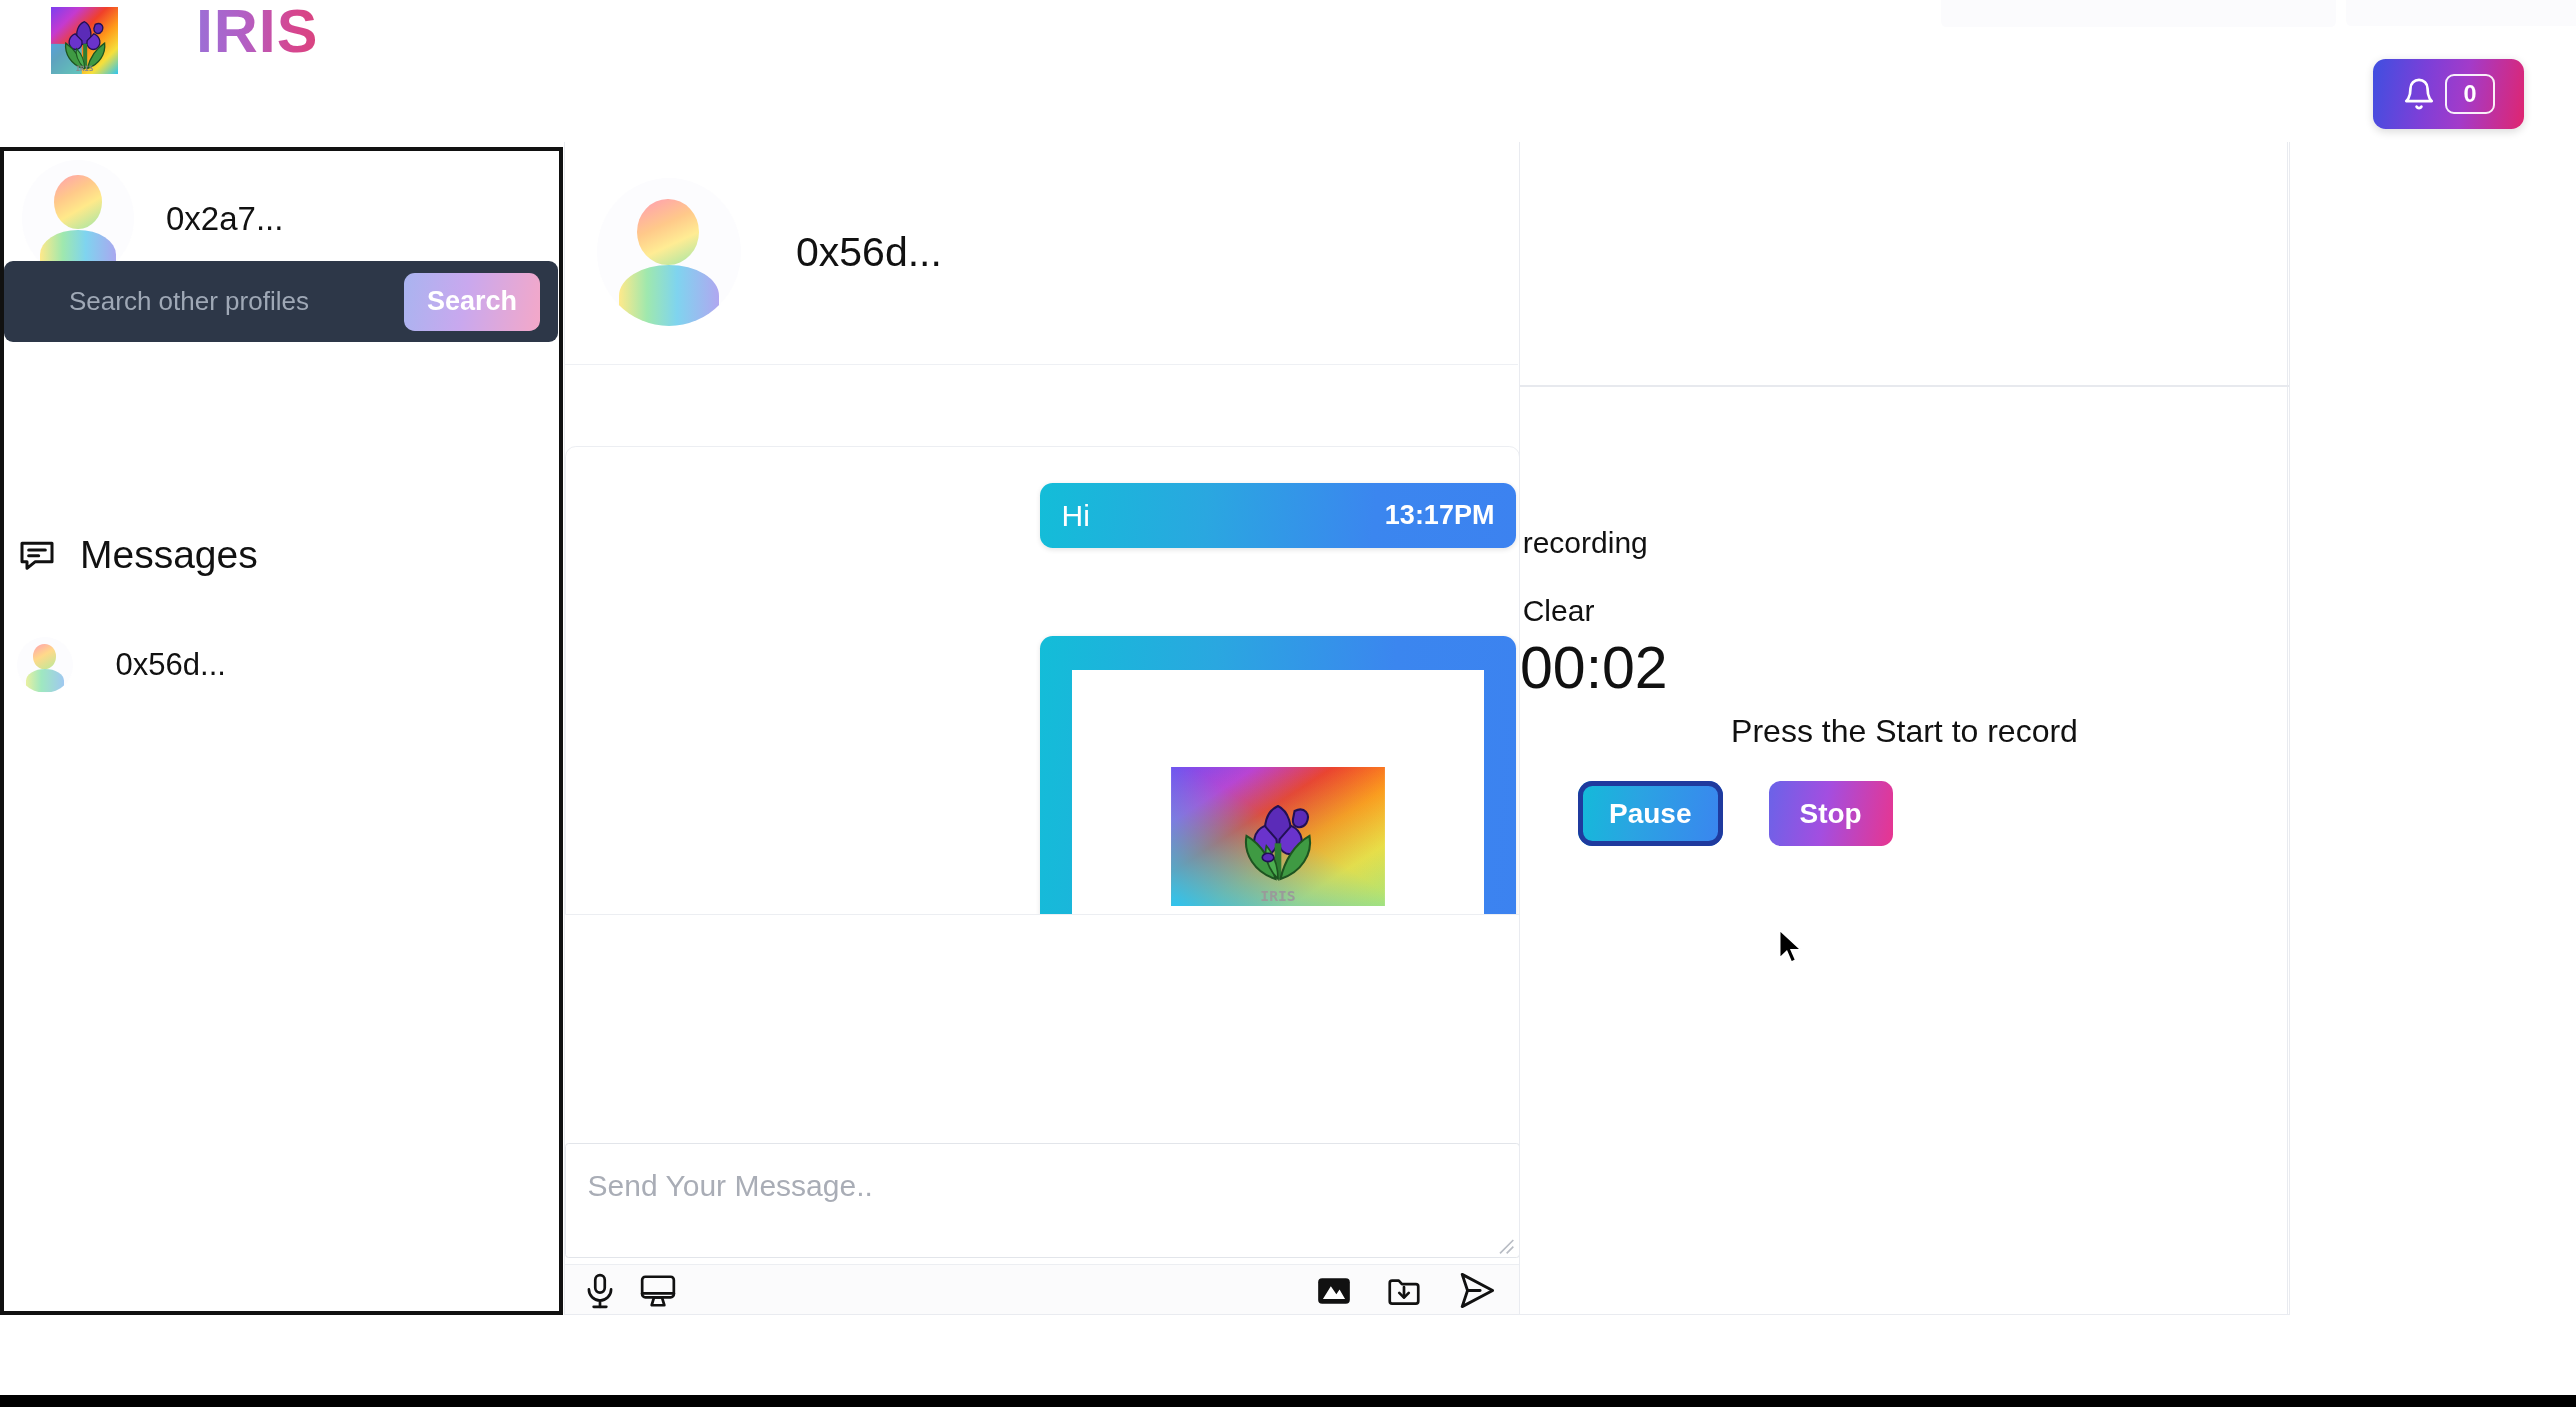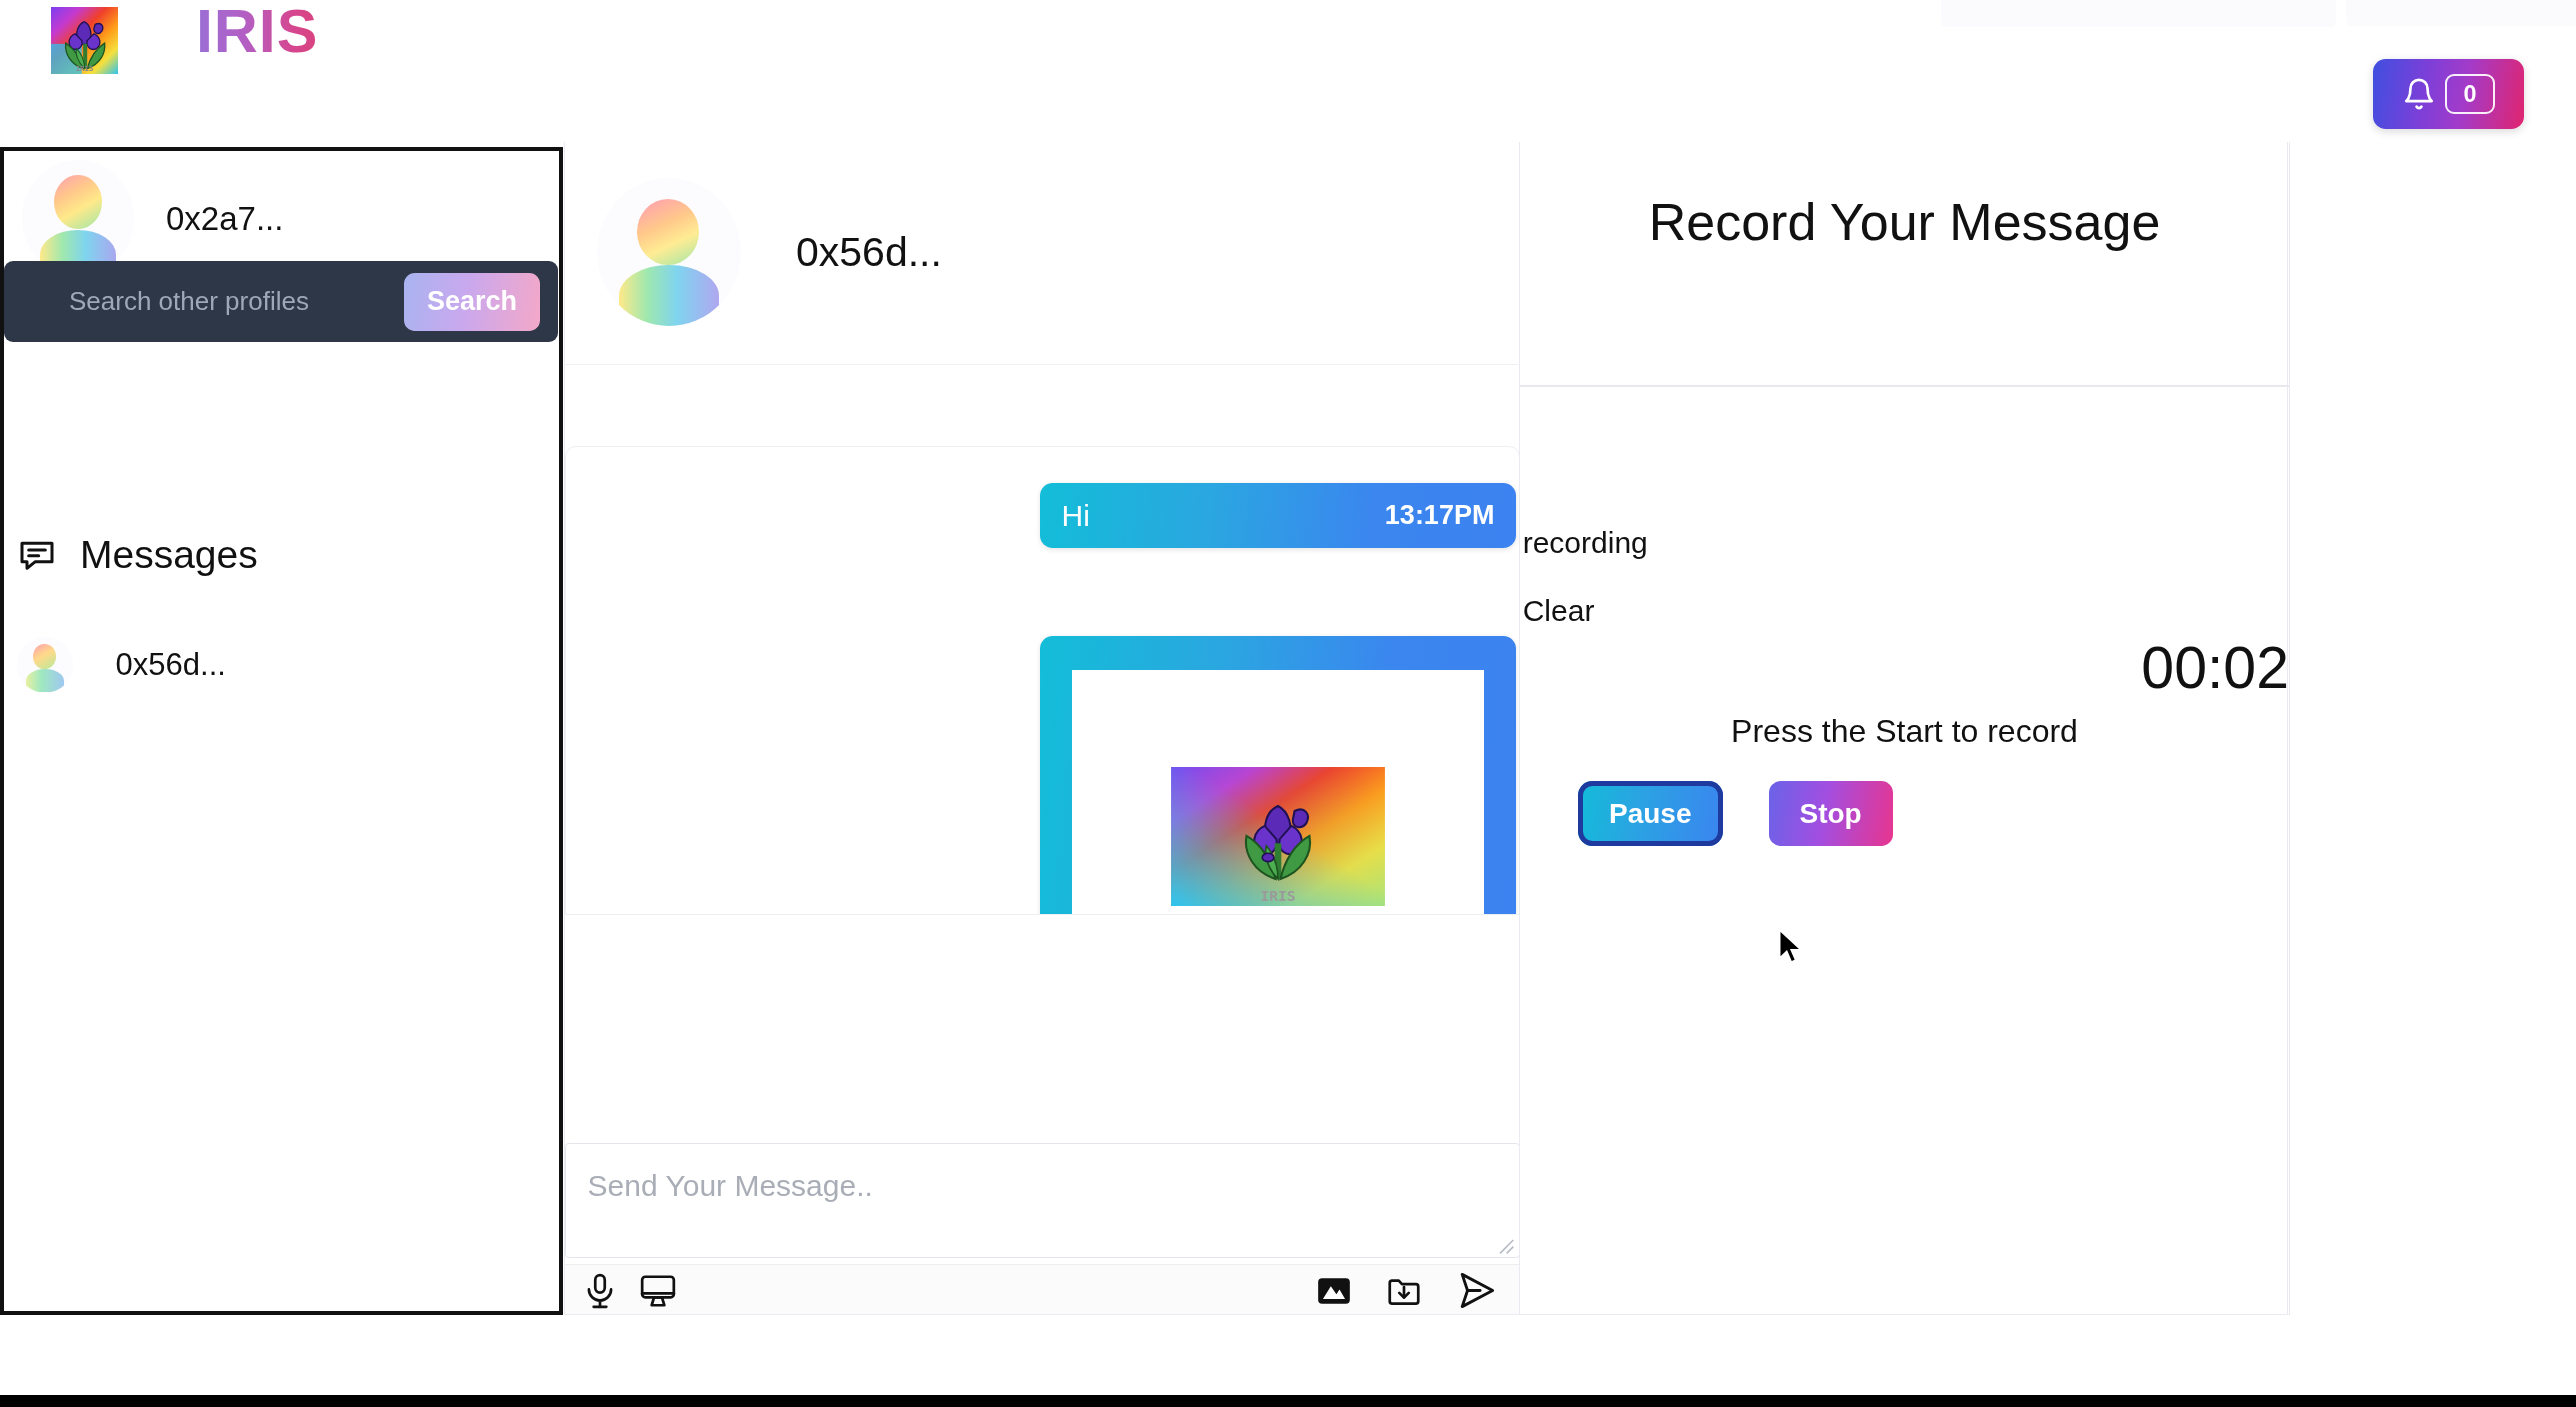--- a/index.html
+++ b/index.html
@@ -356,21 +356,21 @@
     position: absolute;
     left: 2.7px; top: 454px;
     font-size: 30px;
     color: #111111;
     cursor: pointer;
   }
   .recorder-timer {
     position: absolute;
     left: 0; top: 494px;
     width: 769px;
-    text-align: right;
+    text-align: left;
     font-size: 59px;
     color: #111111;
   }
   .recorder-hint {
     position: absolute;
     left: 0; top: 573px;
     width: 769px;
     text-align: center;
     font-size: 32px;
     color: #111111;
@@ -592,21 +592,20 @@
         <svg class="tool-icon tool-icon-lg" viewBox="0 0 24 24" fill="none" stroke="#111111" stroke-width="1.6" stroke-linecap="round" stroke-linejoin="round" xmlns="http://www.w3.org/2000/svg">
           <path d="M4 3 L21 12 L4 21 L7 12 Z"></path>
           <line x1="7" y1="12" x2="14" y2="12"></line>
         </svg>
       </div>
     </div>
 
   </div>
 
   <div class="recorder">
-    <div class="recorder-title">Record Your Message</div>
     <div class="recorder-divider"></div>
     <div class="recorder-status">recording</div>
     <div class="recorder-clear">Clear</div>
     <div class="recorder-timer">00:02</div>
     <div class="recorder-hint">Press the Start to record</div>
     <div class="recorder-buttons">
       <button class="rec-btn btn-pause">Pause</button>
       <button class="rec-btn btn-stop">Stop</button>
     </div>
   </div>

